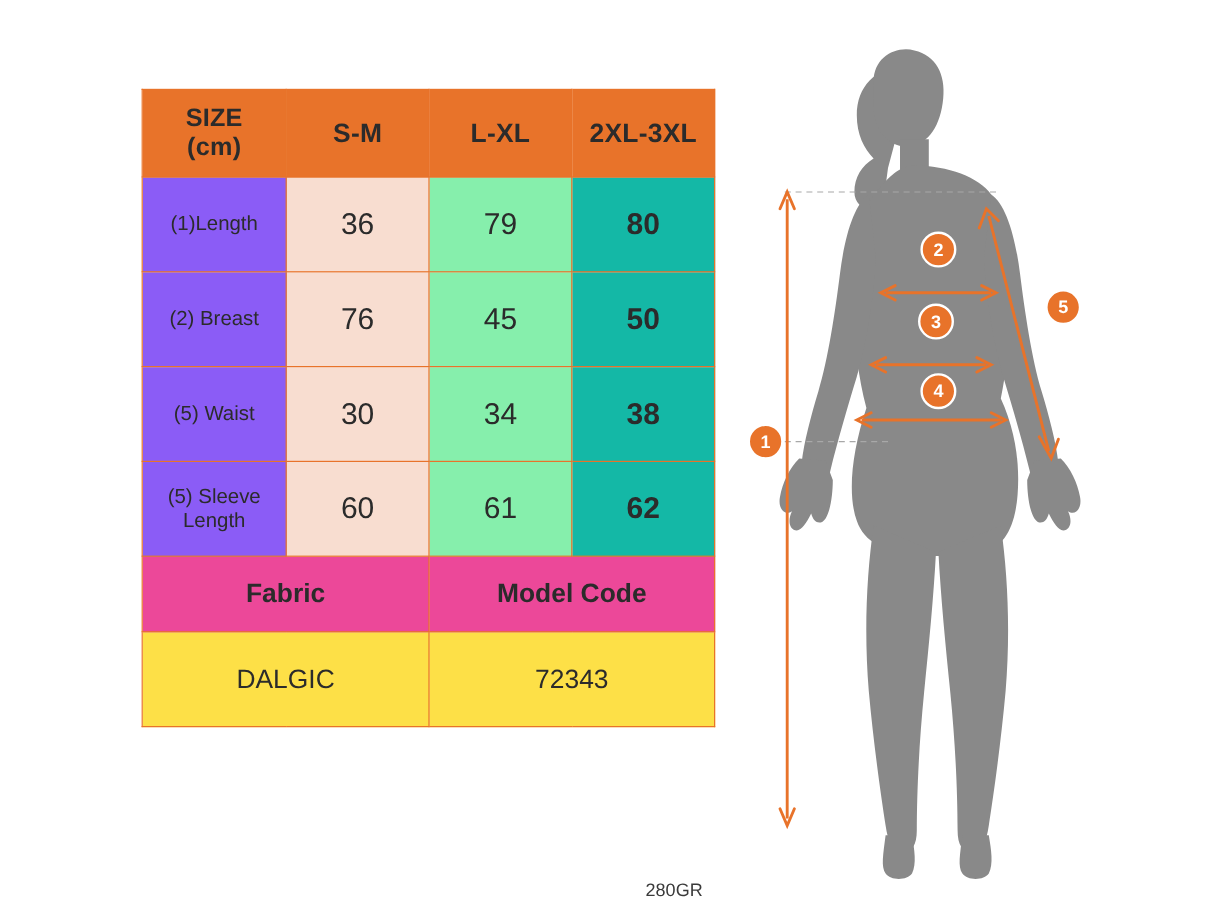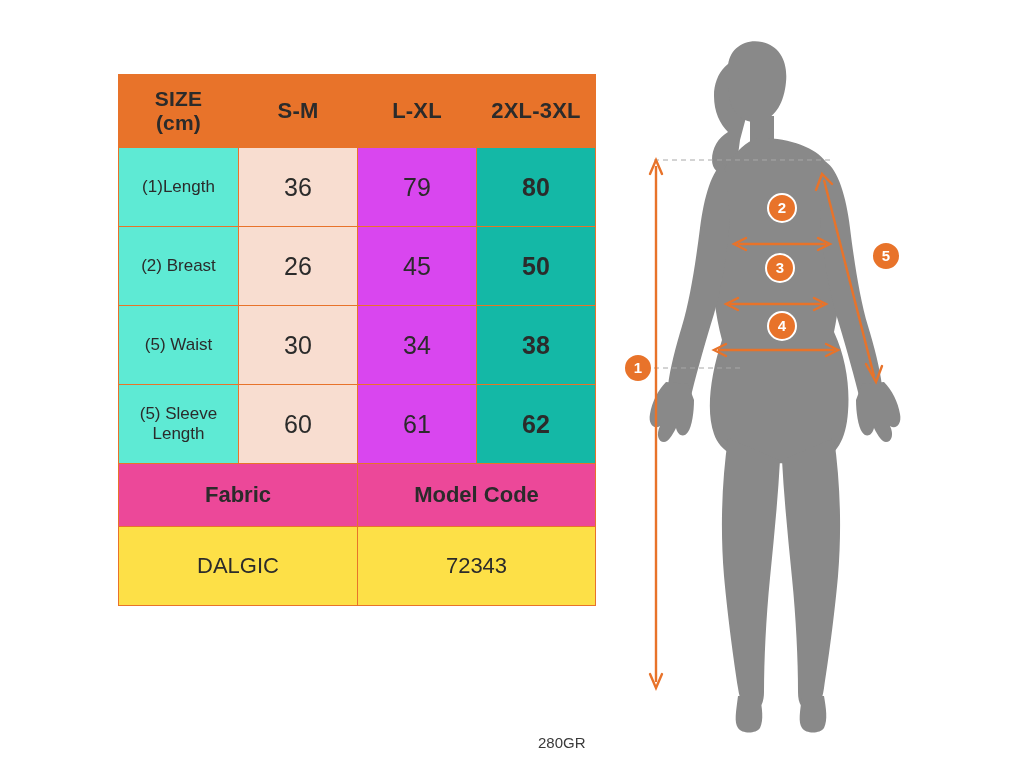--- a/index.html
+++ b/index.html
@@ -46,30 +46,30 @@
     font-size: 22px;
     height: 72px;
     letter-spacing: 0.2px;
   }
   .hdr-cell.size-label {
     font-size: 21px;
     line-height: 1.12;
   }
 
   .row-label {
-    background: #5eead4;
+    background: #8b5cf6;
     font-size: 17px;
     font-weight: normal;
     color: #2b2b2b;
     height: 78px;
     line-height: 1.15;
     padding: 0 6px;
   }
   .val-a { background: #f8ddd0; font-size: 25px; }
-  .val-b { background: #d946ef; font-size: 25px; }
+  .val-b { background: #86efac; font-size: 25px; }
   .val-c { background: #14b8a6; font-size: 25px; font-weight: bold; }
 
   .sub-hdr {
     background: #ec4899;
     color: #ffffff;
     font-weight: bold;
     font-size: 22px;
     height: 62px;
   }
   .sub-val {
@@ -129,21 +129,21 @@
     </thead>
     <tbody>
       <tr>
         <td class="row-label">(1)Length</td>
         <td class="val-a">36</td>
         <td class="val-b">79</td>
         <td class="val-c">80</td>
       </tr>
       <tr>
         <td class="row-label">(2) Breast</td>
-        <td class="val-a">26</td>
+        <td class="val-a">76</td>
         <td class="val-b">45</td>
         <td class="val-c">50</td>
       </tr>
       <tr>
         <td class="row-label">(5) Waist</td>
         <td class="val-a">30</td>
         <td class="val-b">34</td>
         <td class="val-c">38</td>
       </tr>
       <tr>

